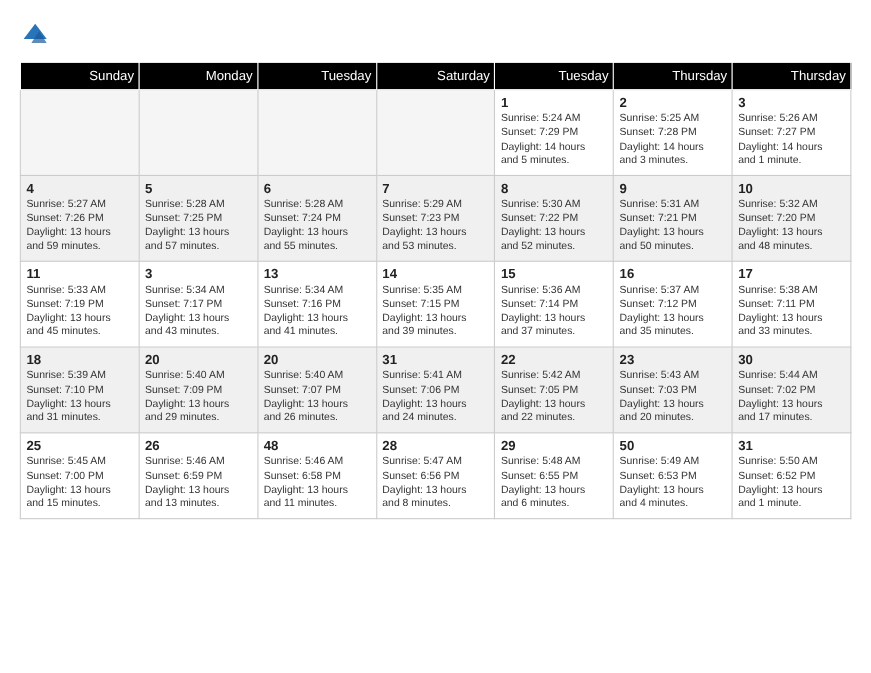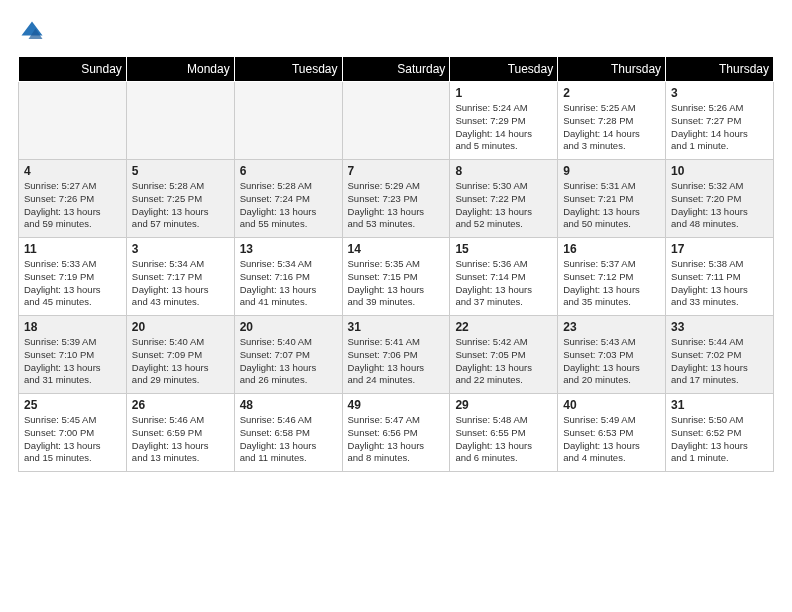--- a/index.html
+++ b/index.html
@@ -223,47 +223,47 @@
           </td>
           <td>
             <span class="day-num">22</span>
             <div class="day-info">Sunrise: 5:42 AM<br>Sunset: 7:05 PM<br>Daylight: 13 hours<br>and 22 minutes.</div>
           </td>
           <td>
             <span class="day-num">23</span>
             <div class="day-info">Sunrise: 5:43 AM<br>Sunset: 7:03 PM<br>Daylight: 13 hours<br>and 20 minutes.</div>
           </td>
           <td>
-            <span class="day-num">33</span>
+            <span class="day-num">30</span>
             <div class="day-info">Sunrise: 5:44 AM<br>Sunset: 7:02 PM<br>Daylight: 13 hours<br>and 17 minutes.</div>
           </td>
         </tr>
         <tr>
           <td>
             <span class="day-num">25</span>
             <div class="day-info">Sunrise: 5:45 AM<br>Sunset: 7:00 PM<br>Daylight: 13 hours<br>and 15 minutes.</div>
           </td>
           <td>
             <span class="day-num">26</span>
             <div class="day-info">Sunrise: 5:46 AM<br>Sunset: 6:59 PM<br>Daylight: 13 hours<br>and 13 minutes.</div>
           </td>
           <td>
             <span class="day-num">48</span>
             <div class="day-info">Sunrise: 5:46 AM<br>Sunset: 6:58 PM<br>Daylight: 13 hours<br>and 11 minutes.</div>
           </td>
           <td>
-            <span class="day-num">49</span>
+            <span class="day-num">28</span>
             <div class="day-info">Sunrise: 5:47 AM<br>Sunset: 6:56 PM<br>Daylight: 13 hours<br>and 8 minutes.</div>
           </td>
           <td>
             <span class="day-num">29</span>
             <div class="day-info">Sunrise: 5:48 AM<br>Sunset: 6:55 PM<br>Daylight: 13 hours<br>and 6 minutes.</div>
           </td>
           <td>
-            <span class="day-num">40</span>
+            <span class="day-num">50</span>
             <div class="day-info">Sunrise: 5:49 AM<br>Sunset: 6:53 PM<br>Daylight: 13 hours<br>and 4 minutes.</div>
           </td>
           <td>
             <span class="day-num">31</span>
             <div class="day-info">Sunrise: 5:50 AM<br>Sunset: 6:52 PM<br>Daylight: 13 hours<br>and 1 minute.</div>
           </td>
         </tr>
       </tbody>
   </table>
 </div>

